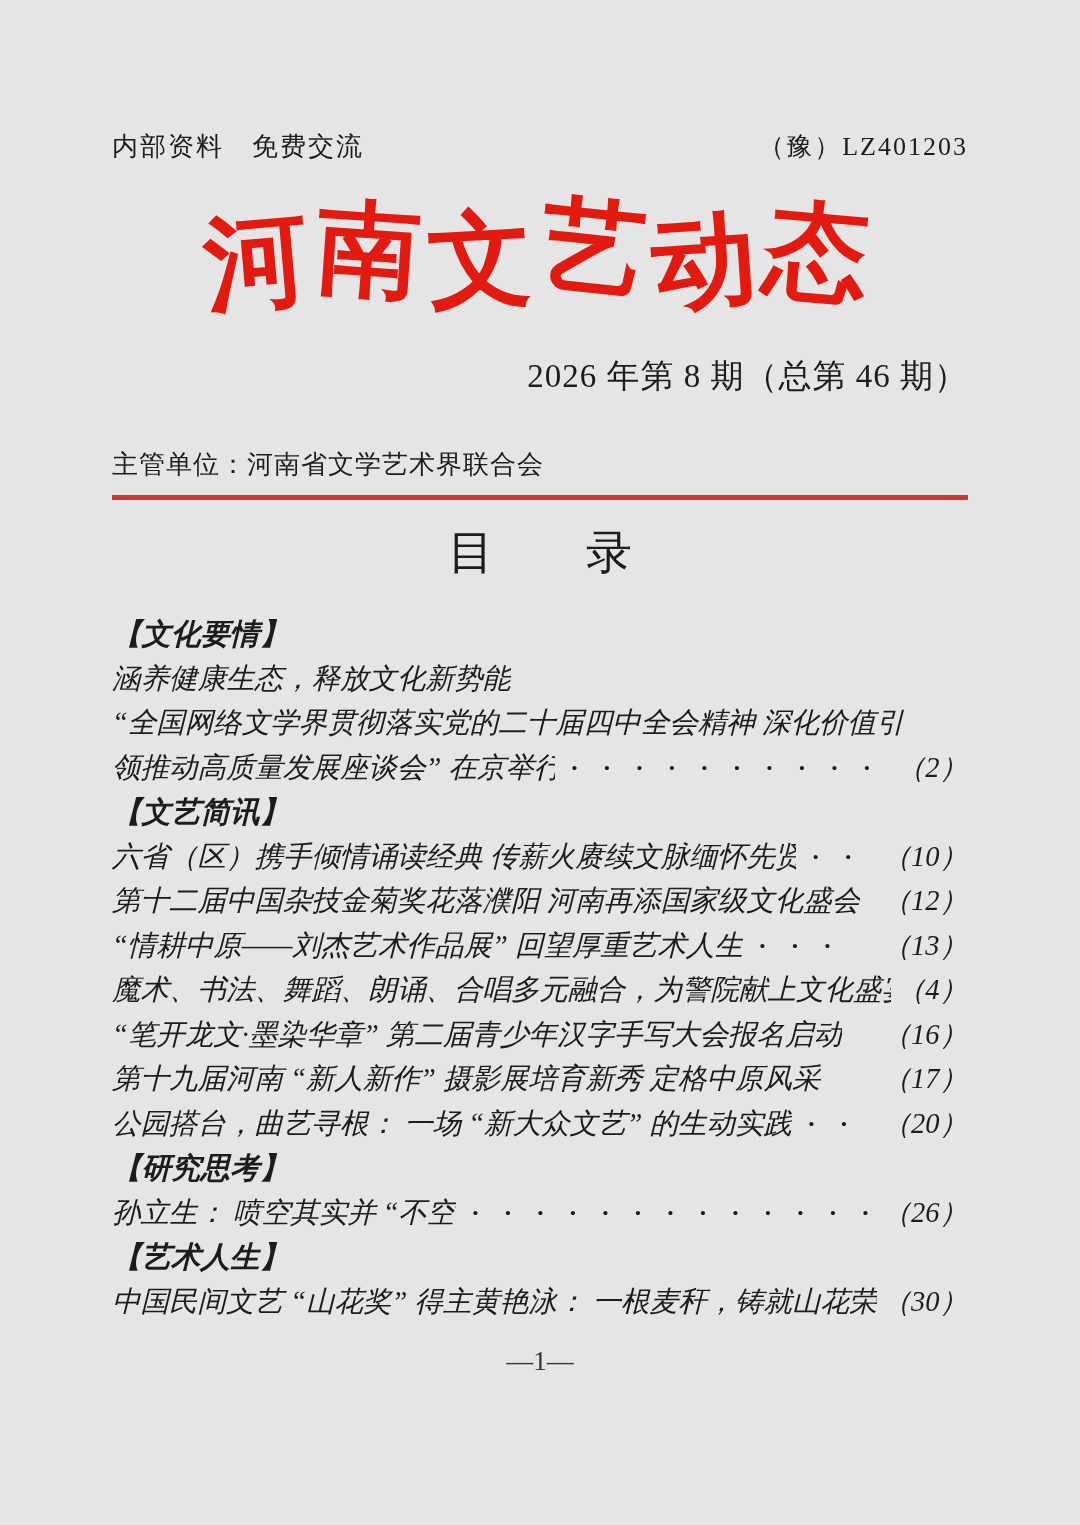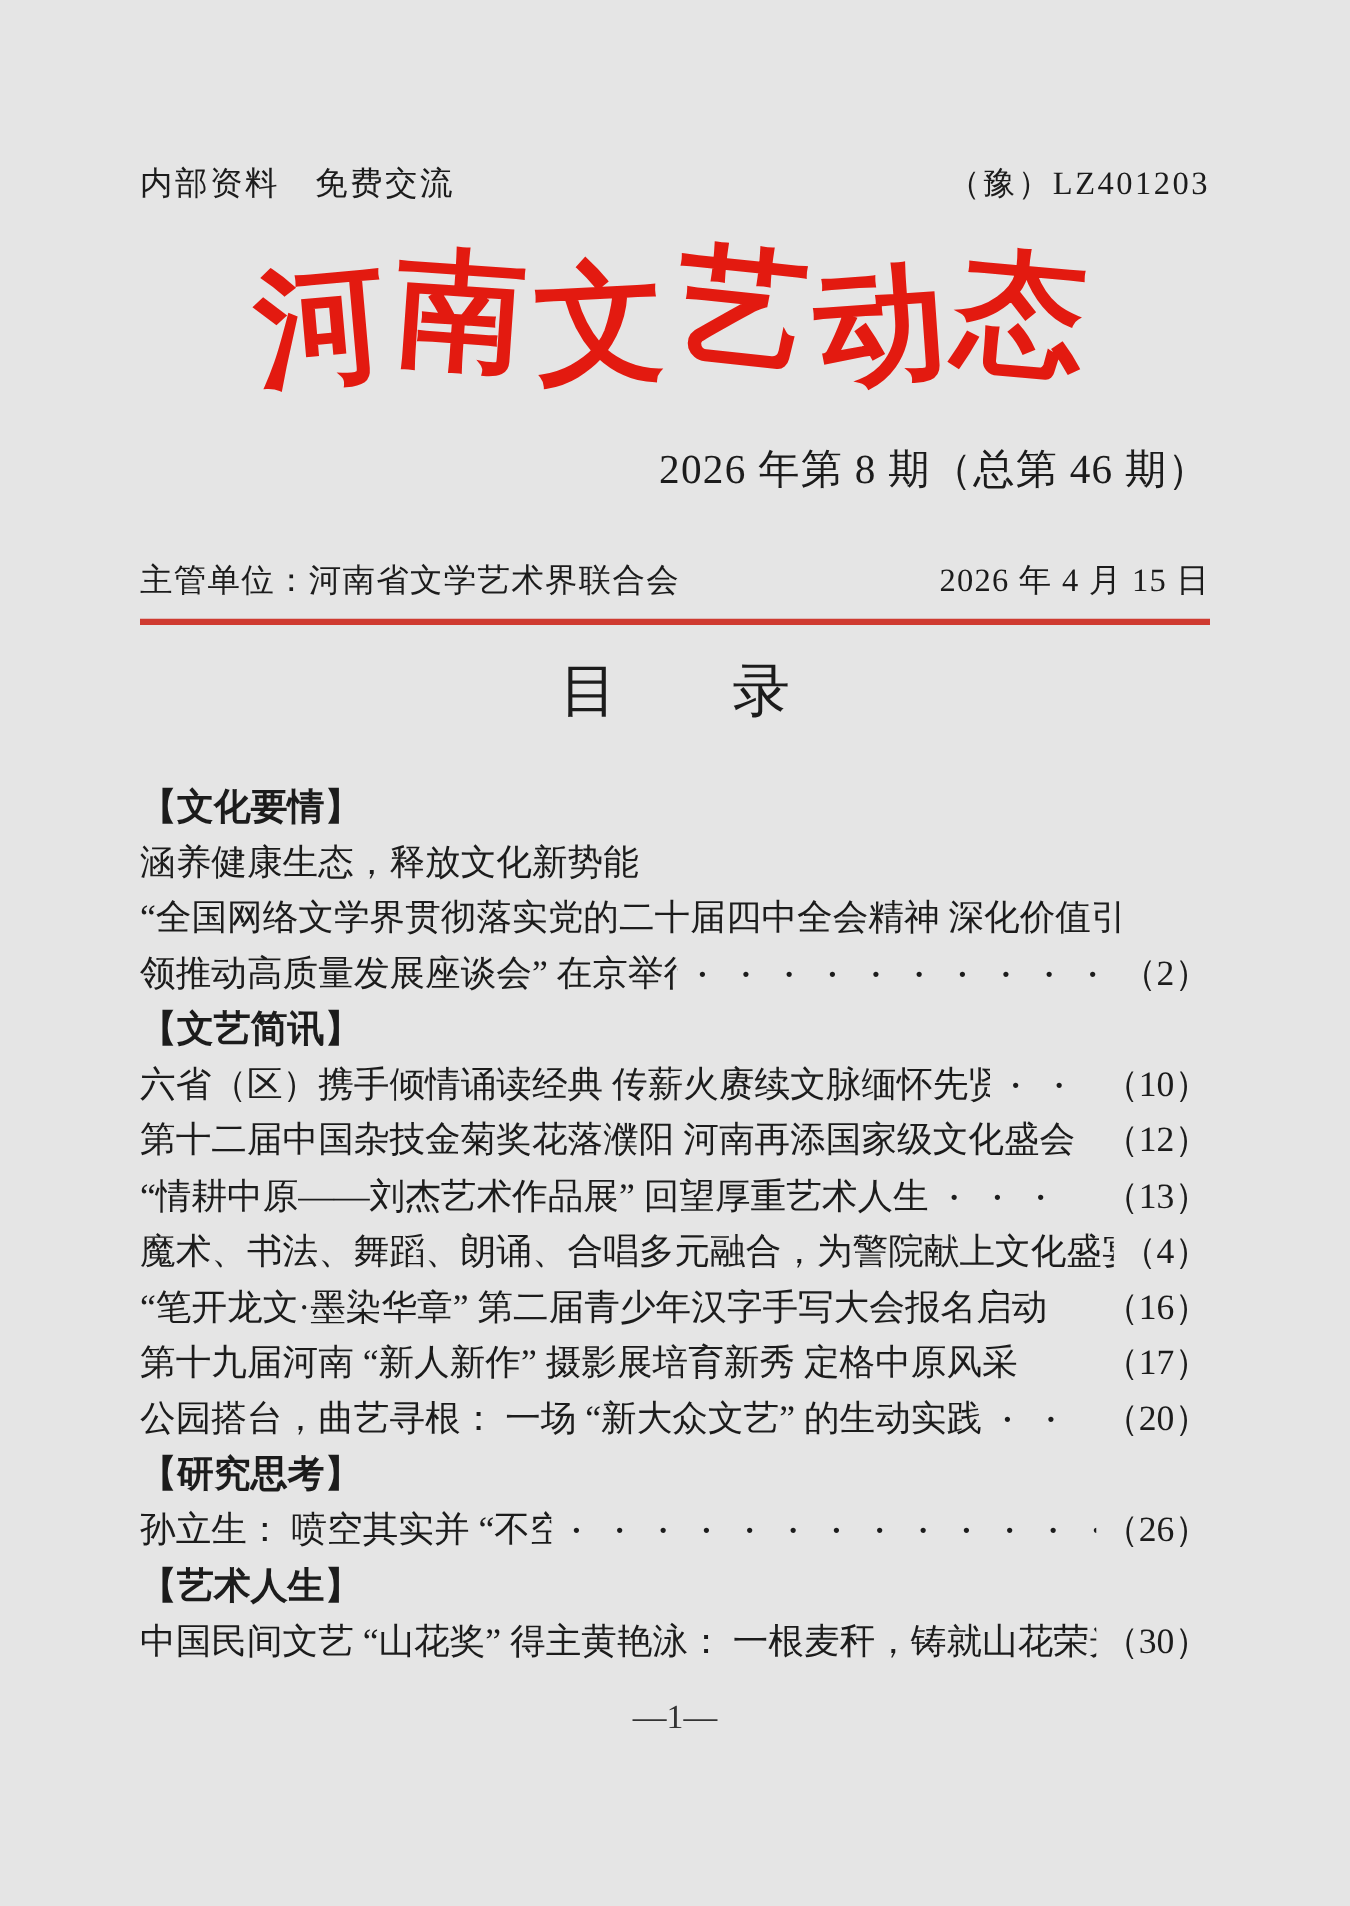--- a/index.html
+++ b/index.html
@@ -34,40 +34,39 @@
   .masthead span { display: inline-block; }
   .issue-line {
     text-align: right;
     margin-top: 26px;
     font-size: 33px;
     line-height: 44px;
     letter-spacing: 1px;
   }
   .pub-row {
     display: flex;
-    justify-content: space-between;
     align-items: baseline;
     margin-top: 50px;
     font-size: 26px;
     line-height: 34px;
     letter-spacing: 1px;
   }
   .rule {
     height: 5px;
     margin-top: 13px;
     background: #cf3a30;
   }
   .toc-title {
     text-align: center;
     margin-top: 22px;
     font-size: 46px;
     line-height: 62px;
     font-weight: normal;
   }
-  .toc-list { margin-top: 40px; font-size: 28.5px; }
+  .toc-list { margin-top: 28px; font-size: 28.5px; font-style: italic; }
   .toc-section {
     font-family: "Liberation Sans", "DejaVu Sans", sans-serif;
     font-weight: bold;
     font-size: 29.5px;
     line-height: 44.5px;
     white-space: nowrap;
   }
   .toc-entry {
     display: flex;
     align-items: center;
@@ -102,21 +101,20 @@
     <span>内部资料　免费交流</span>
     <span>（豫）LZ401203</span>
   </div>
 
   <div class="masthead" style="color: rgb(227, 26, 16);"><span style="transform: rotate(-5deg) translateY(4px);">河</span><span style="transform: rotate(4deg) translateY(-7px);">南</span><span style="transform: rotate(-3deg) translateY(2px);">文</span><span style="transform: rotate(6deg) translateY(-9px);">艺</span><span style="transform: rotate(-4deg) translateY(3px);">动</span><span style="transform: rotate(5deg) translateY(-5px);">态</span></div>
 
   <div class="issue-line">2026 年第 8 期（总第 46 期）</div>
 
   <div class="pub-row">
     <span>主管单位：河南省文学艺术界联合会</span>
-    <span>2026 年 4 月 15 日</span>
   </div>
 
   <div class="rule" style="background: rgb(207, 58, 48);"></div>
 
   <div class="toc-title">目　　录</div>
 
   <div class="toc-list">
       <div class="toc-section"><span class="etext">【文化要情】</span></div>
       <div class="toc-entry">
         <span class="etext">涵养健康生态，释放文化新势能</span>

